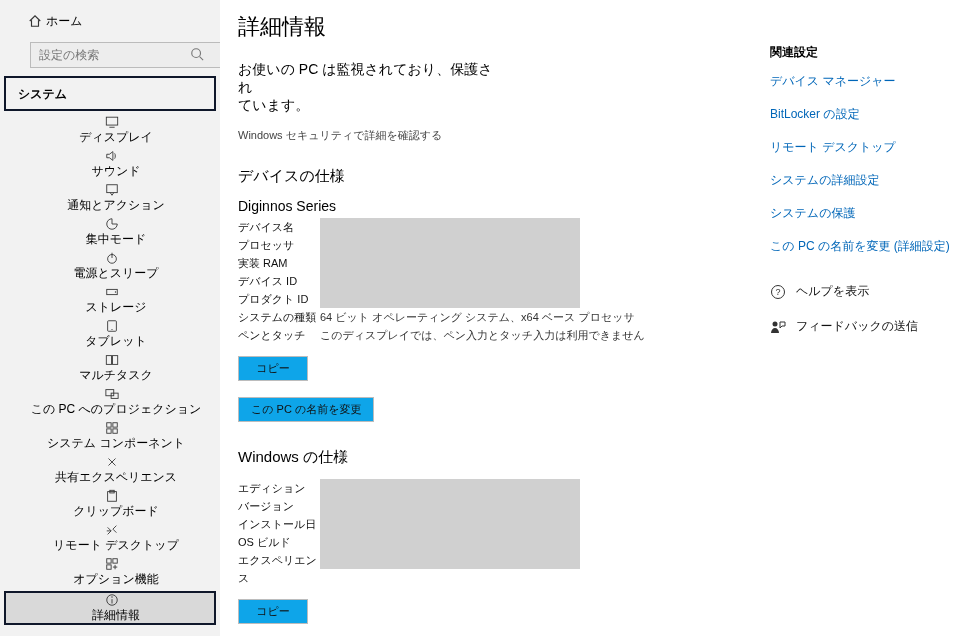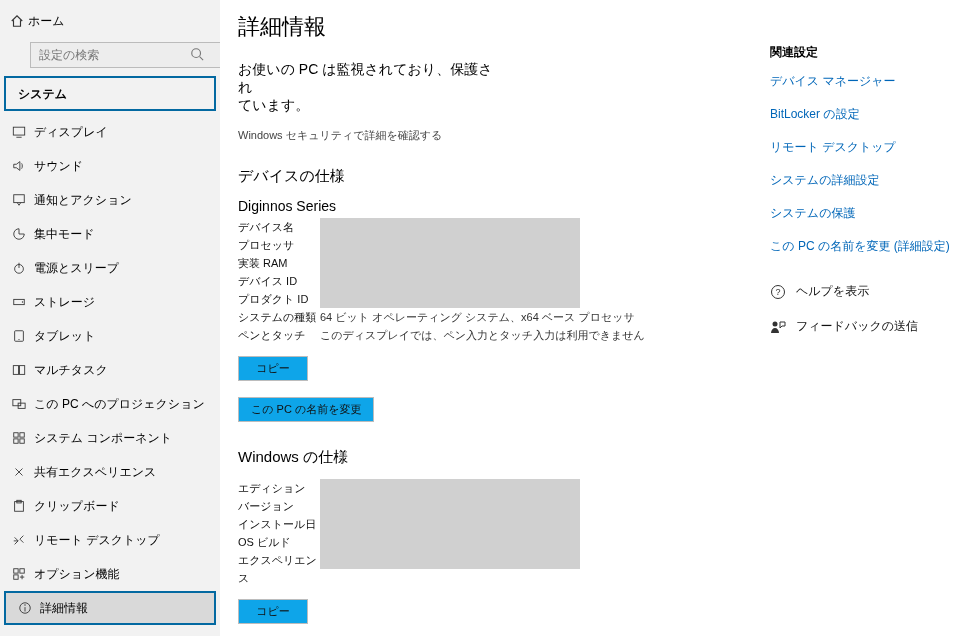--- a/index.html
+++ b/index.html
@@ -16,21 +16,21 @@
   .sidebar {
     width: 220px;
     height: 100%;
     background: #f2f2f2;
     padding-top: 6px;
     overflow: hidden;
   }
   .home-row {
     display: flex; align-items: center;
     height: 30px;
-    padding-left: 10px;
+    padding-left: 28px;
     font-size: 12px;
   }
   .home-row .icon { width: 18px; display:inline-flex; }
   .search-wrap {
     margin: 6px 10px 8px 10px;
     position: relative;
   }
   .search-input {
     width: 100%;
     height: 26px;
@@ -52,27 +52,28 @@
     font-size: 12px;
     font-weight: 600;
   }
   .nav-items { list-style: none; }
   .nav-item {
     display: flex; align-items: center;
     height: 34px;
     padding-left: 12px;
     font-size: 12px;
     cursor: pointer;
+    flex-direction: column;
   }
   .nav-item.active { background: #d9d9d9; }
   .nav-item .icon {
     width: 22px; display:inline-flex; align-items:center; justify-content:flex-start;
     color: #333;
   }
-  .hl-red { border: 2px solid #0369a1; }
+  .hl-red { border: 2px solid #0f172a; }
   .hl-pad { margin: 0 4px 4px 4px; }
   
   .main {
     flex: 1;
     height: 100%;
     padding: 12px 10px 0 18px;
     overflow: hidden;
     display: flex;
   }
   .content { flex: 1; min-width: 0; }

